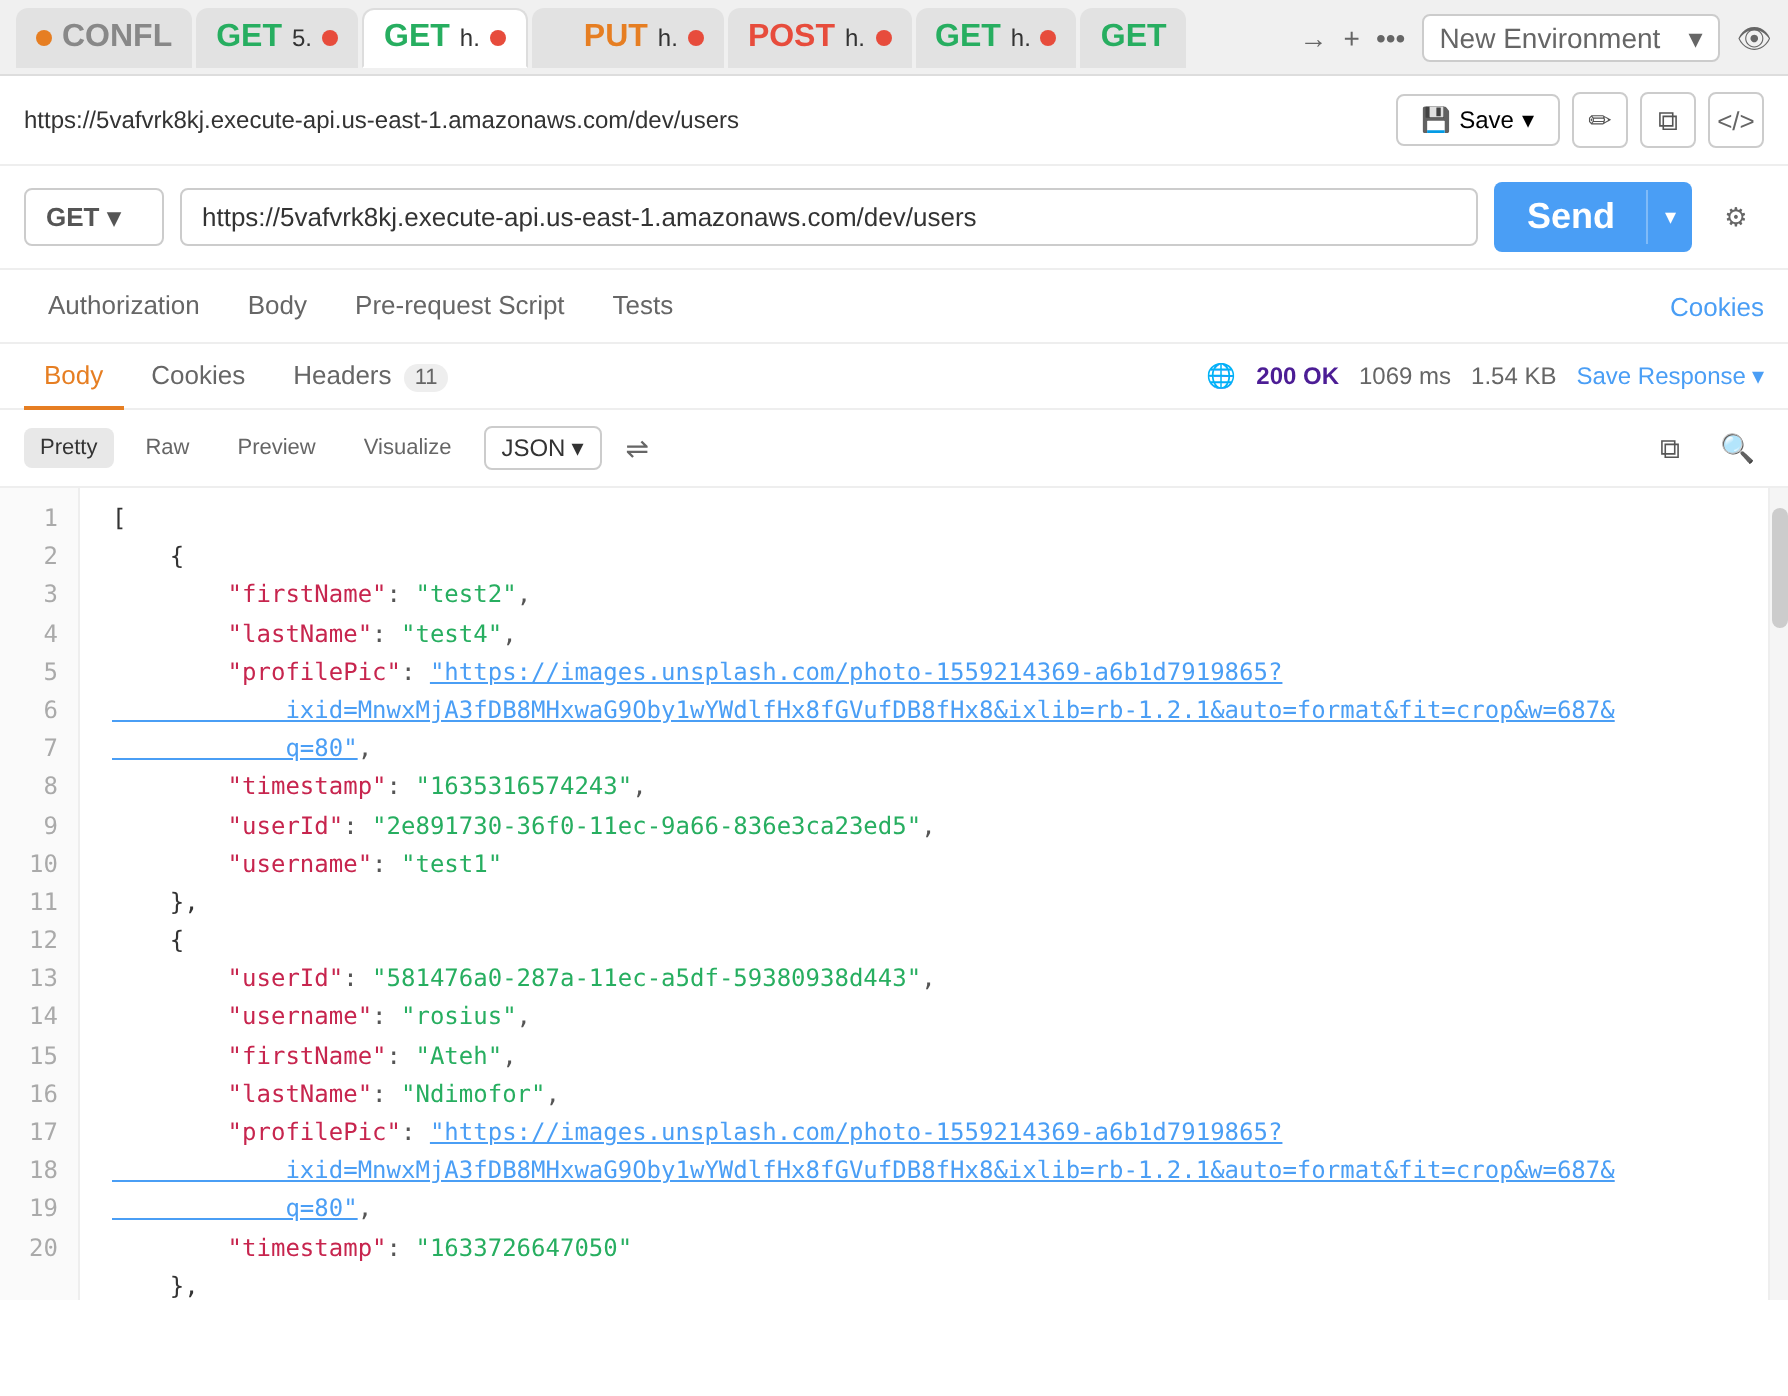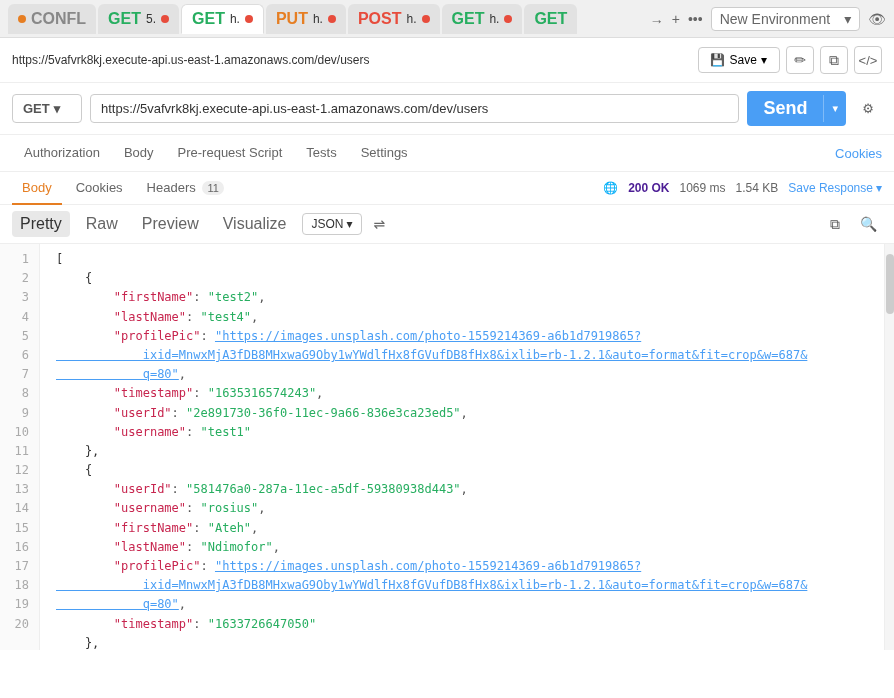--- a/index.html
+++ b/index.html
@@ -46,21 +46,21 @@
       border-radius: 50%;
       display: inline-block;
     }
     .dot-red { background: #e74c3c; }
     .dot-orange { background: #e67e22; }
     .method-label {
       font-size: 16px;
       font-weight: 600;
     }
     .method-get { color: #27ae60; }
-    .method-put { color: #e67e22; }
+    .method-put { color: #e67e22; margin-left: 16px; }
     .method-post { color: #e74c3c; }
     .tab-controls {
       margin-left: auto;
       display: flex;
       align-items: center;
       gap: 8px;
     }
     .tab-controls span {
       cursor: pointer;
       font-size: 14px;
@@ -262,21 +262,21 @@
     .format-bar {
       display: flex;
       align-items: center;
       padding: 6px 12px;
       gap: 8px;
       border-bottom: 1px solid #eee;
       background: #fff;
     }
     .format-tab {
       padding: 4px 8px;
-      font-size: 16px;
+      font-size: 11px;
       color: #666;
       cursor: pointer;
       border-radius: 4px;
     }
     .format-tab.active {
       background: #e8e8e8;
       color: #333;
       font-weight: 500;
     }
     .format-select {
@@ -453,23 +453,20 @@
     <span>Authorization</span>
   </div>
   <div class="nav-tab">
     <span>Body</span>
   </div>
   <div class="nav-tab">
     <span>Pre-request Script</span>
   </div>
   <div class="nav-tab">
     <span>Tests</span>
-  </div>
-  <div class="nav-tab">
-    <span>Settings</span>
   </div>
   <div class="nav-right">
     <span>Cookies</span>
   </div>
 </div>
 
 <div class="response-bar">
   <div class="resp-tab active">
     <span>Body</span>
   </div>

